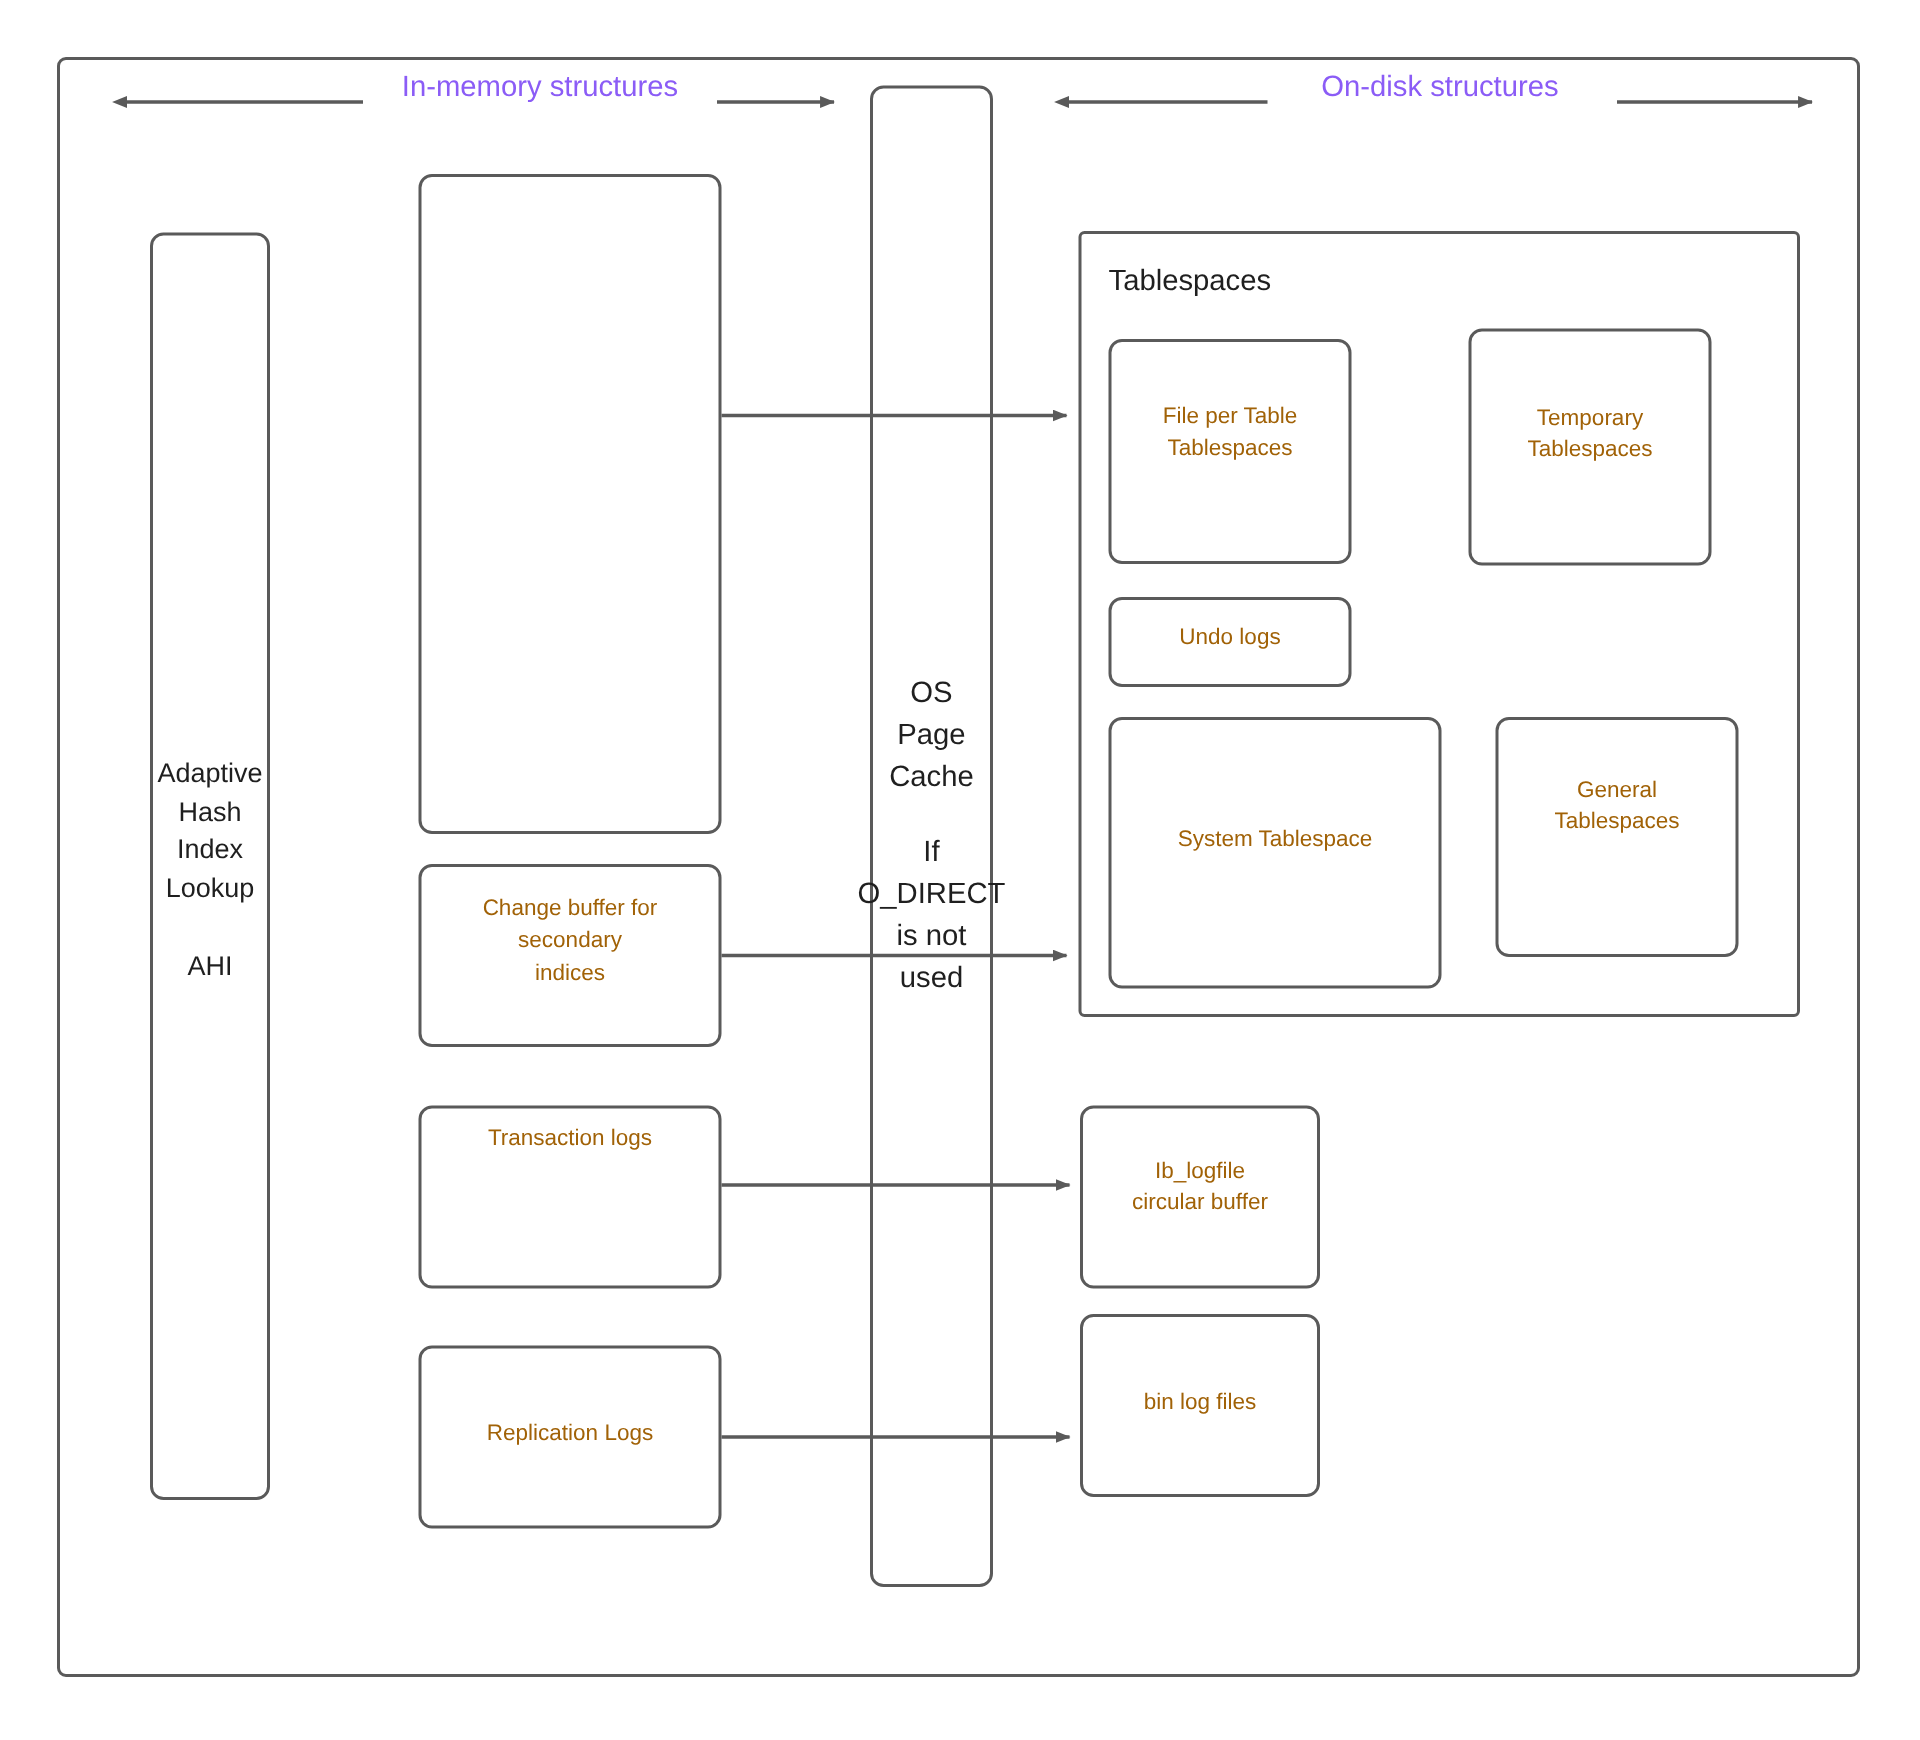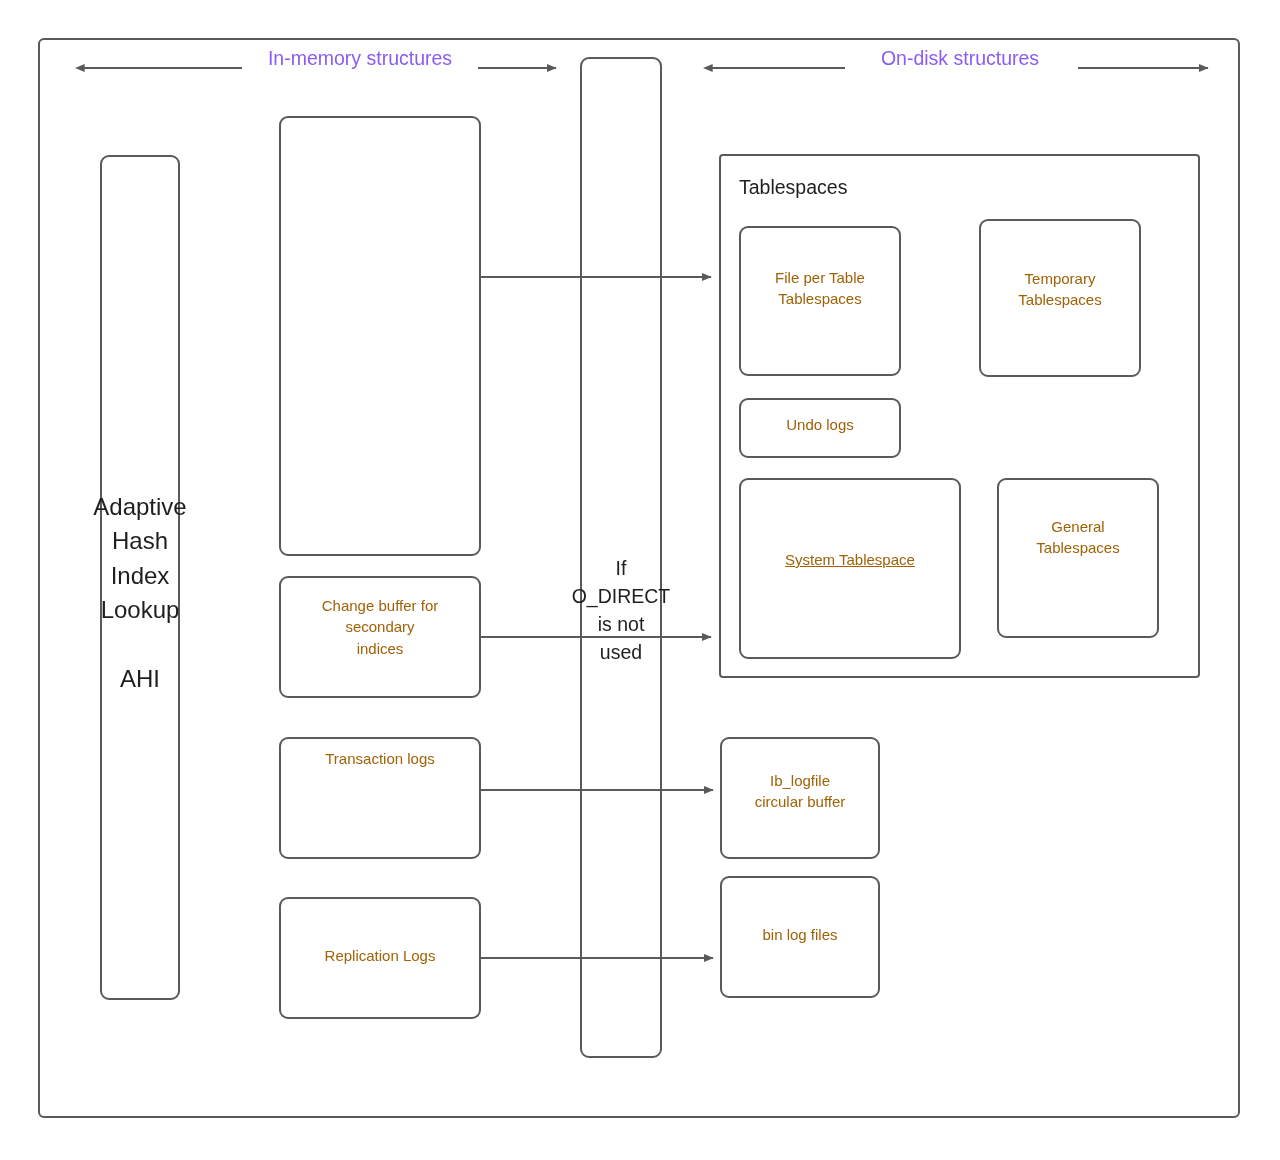--- a/index.html
+++ b/index.html
@@ -57,24 +57,25 @@
   .hdr-label {
     position: absolute;
     font-size: 19.5px;
     color: #8b5cf6;
     white-space: nowrap;
     text-align: center;
   }
   .ahi-text {
     position: absolute;
     text-align: center;
-    font-size: 24px;
+    font-size: 18px;
     line-height: 1.43;
     white-space: pre-line;
     color: #1f1f1f;
+    margin-top: 13px;
   }
   .osc-text {
     position: absolute;
     text-align: center;
     font-size: 19.5px;
     line-height: 1.43;
     white-space: pre-line;
     color: #1f1f1f;
   }
   svg.overlay {
@@ -111,41 +112,44 @@
 secondary
 indices</div>
 
   <div class="box" style="left:279px; top:737px; width:202px; height:122px;"></div>
   <div class="label-free" style="left:281px; top:748px; width:198px;">Transaction logs</div>
 
   <div class="box" style="left:279px; top:897px; width:202px; height:122px;"></div>
   <div class="label-free" style="left:281px; top:945px; width:198px;">Replication Logs</div>
 
   <div class="box" style="left:580px; top:57px; width:82px; height:1001px;"></div>
+  <div class="osc-text" style="left:576px; top:449px; width:90px;">OS
+Page
+Cache</div>
   <div class="osc-text" style="left:556px; top:555px; width:130px;">If
 O_DIRECT
 is not
 used</div>
 
   <div class="box group-box" style="left:719px; top:154px; width:481px; height:524px;"></div>
   <div class="group-label" style="left:739px; top:174px;">Tablespaces</div>
 
   <div class="box" style="left:739px; top:226px; width:162px; height:150px;"></div>
   <div class="label-free" style="left:736px; top:267px; width:168px;">File per Table
 Tablespaces</div>
 
   <div class="box" style="left:979px; top:219px; width:162px; height:158px;"></div>
   <div class="label-free" style="left:976px; top:268px; width:168px;">Temporary
 Tablespaces</div>
 
   <div class="box" style="left:739px; top:398px; width:162px; height:60px;"></div>
   <div class="label-free" style="left:736px; top:414px; width:168px;">Undo logs</div>
 
   <div class="box" style="left:739px; top:478px; width:222px; height:181px;"></div>
-  <div class="label-free" style="left:736px; top:549px; width:228px;text-decoration:underline;">System Tablespace</div>
+  <div class="label-free" style="left:736px; top:549px; width:228px;">System Tablespace</div>
 
   <div class="box" style="left:997px; top:478px; width:162px; height:160px;"></div>
   <div class="label-free" style="left:994px; top:516px; width:168px;">General
 Tablespaces</div>
 
   <div class="box" style="left:720px; top:737px; width:160px; height:122px;"></div>
   <div class="label-free" style="left:717px; top:770px; width:166px;">Ib_logfile
 circular buffer</div>
 
   <div class="box" style="left:720px; top:876px; width:160px; height:122px;"></div>

